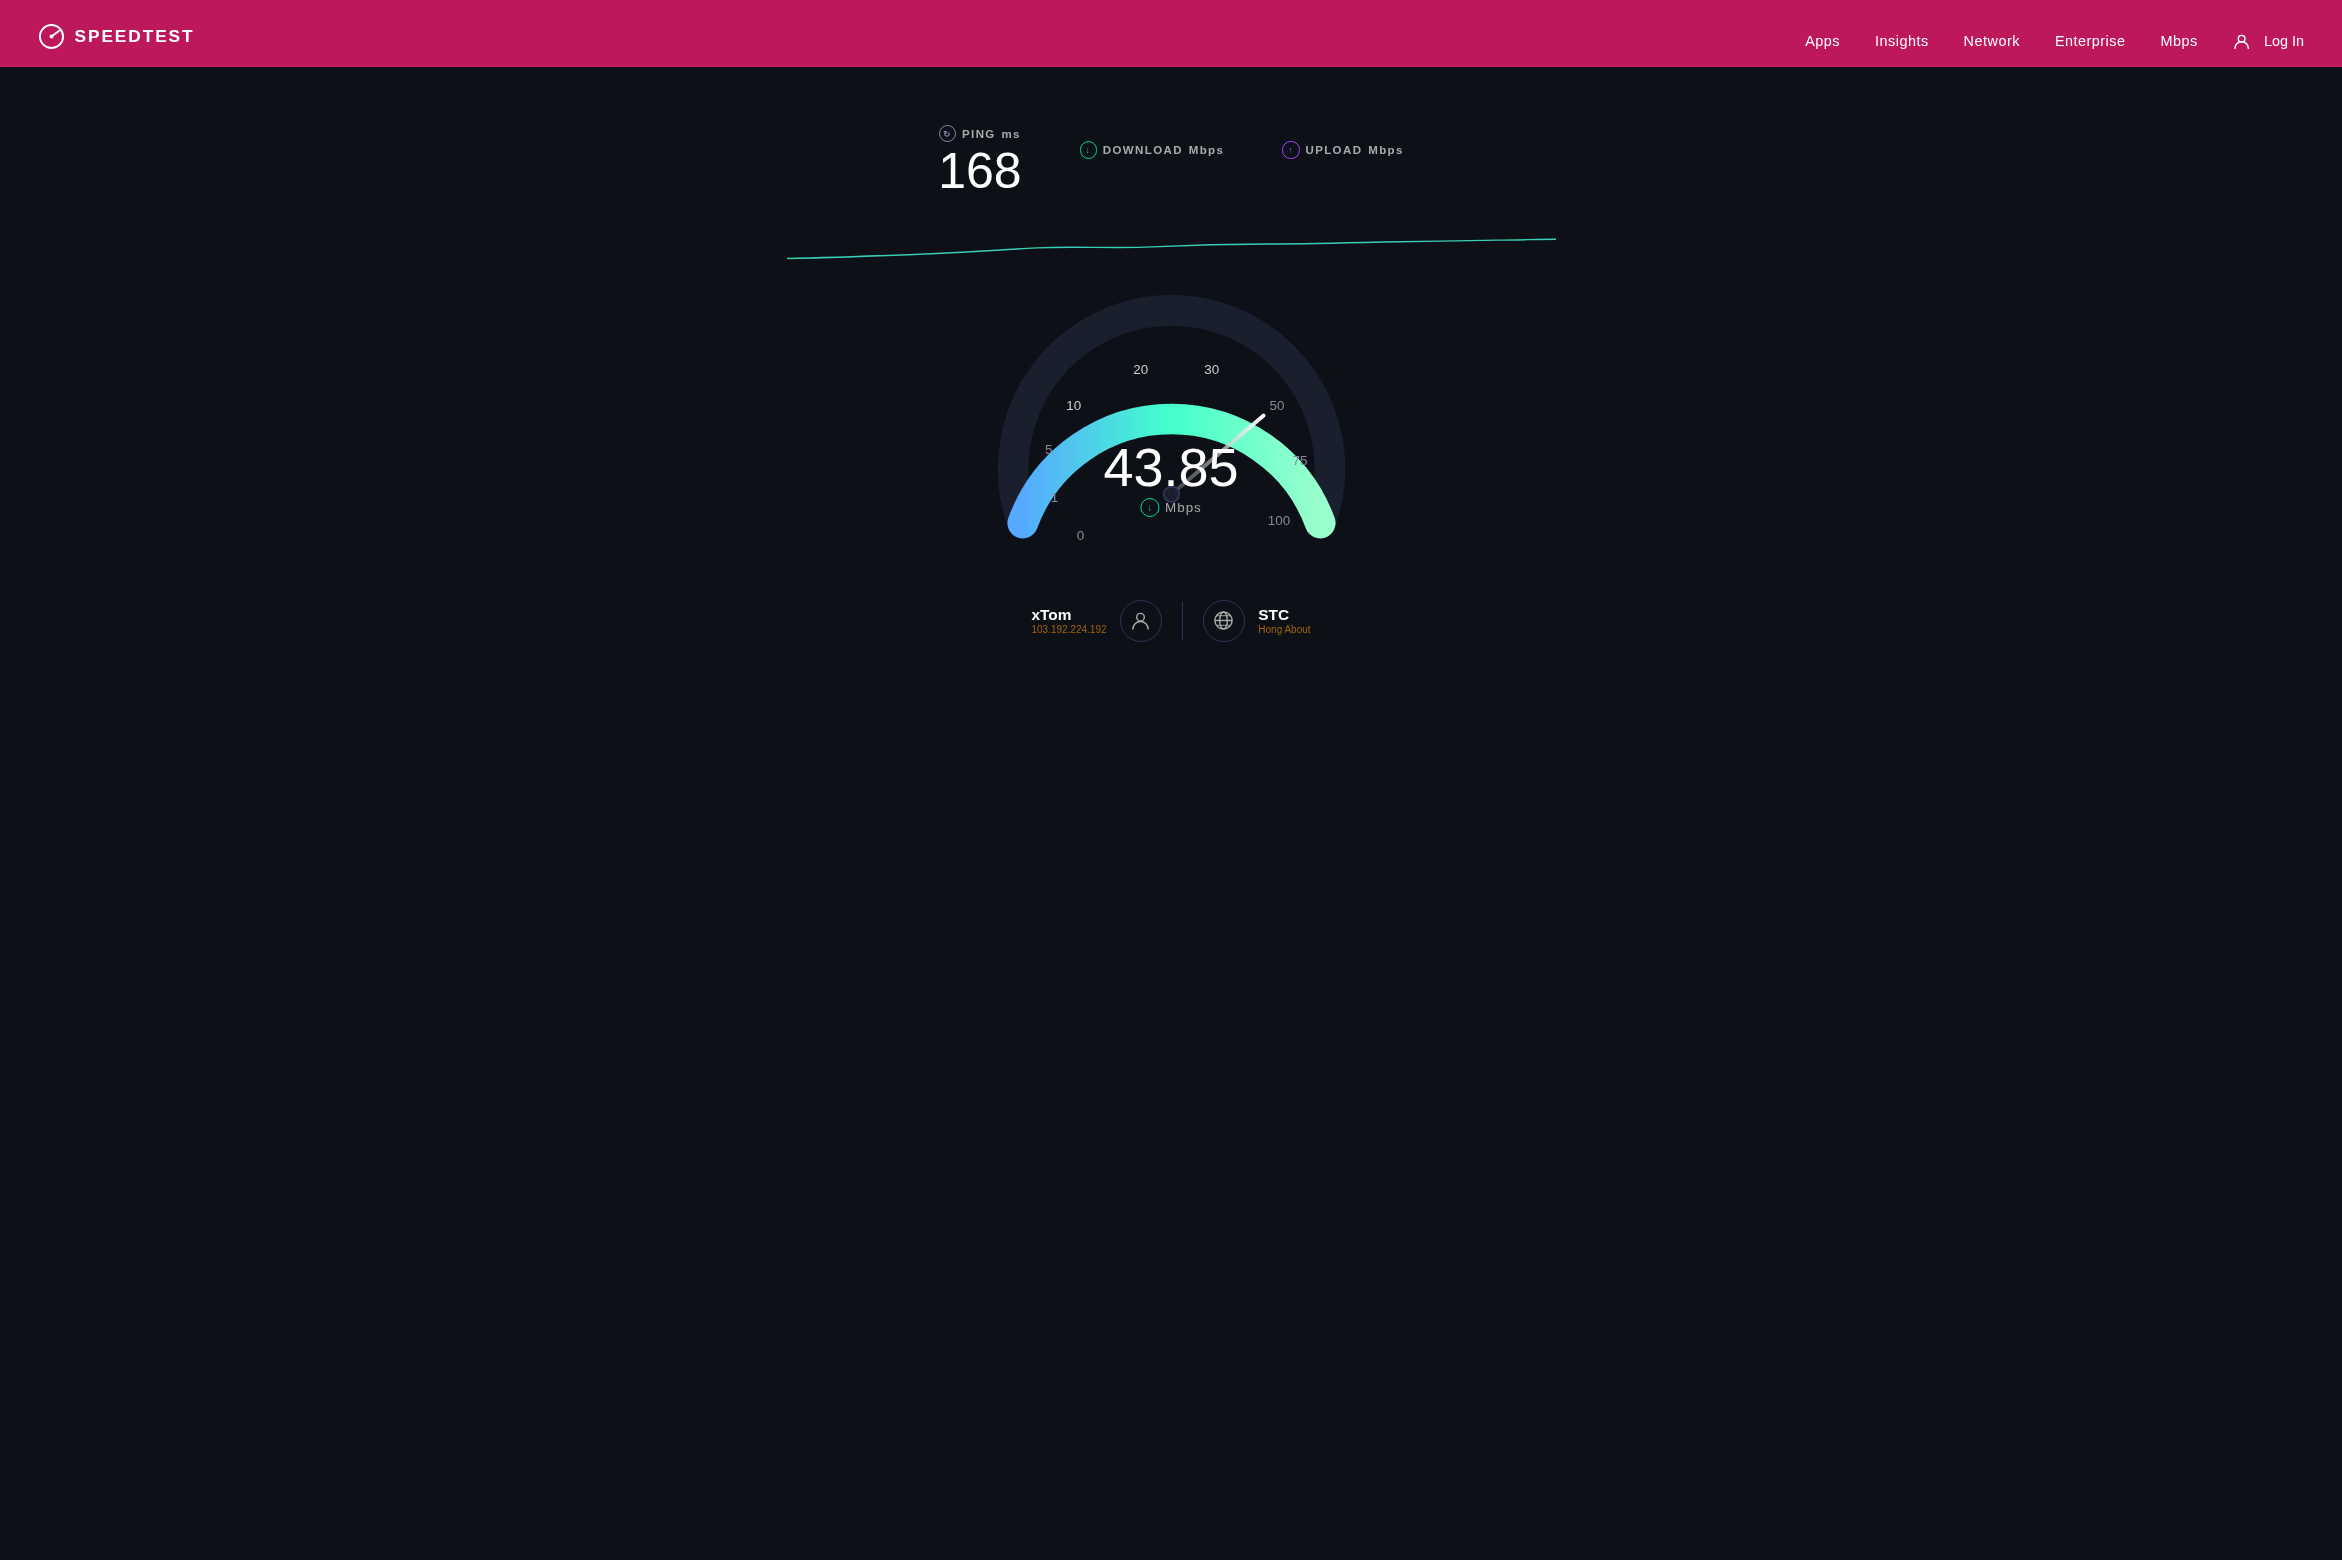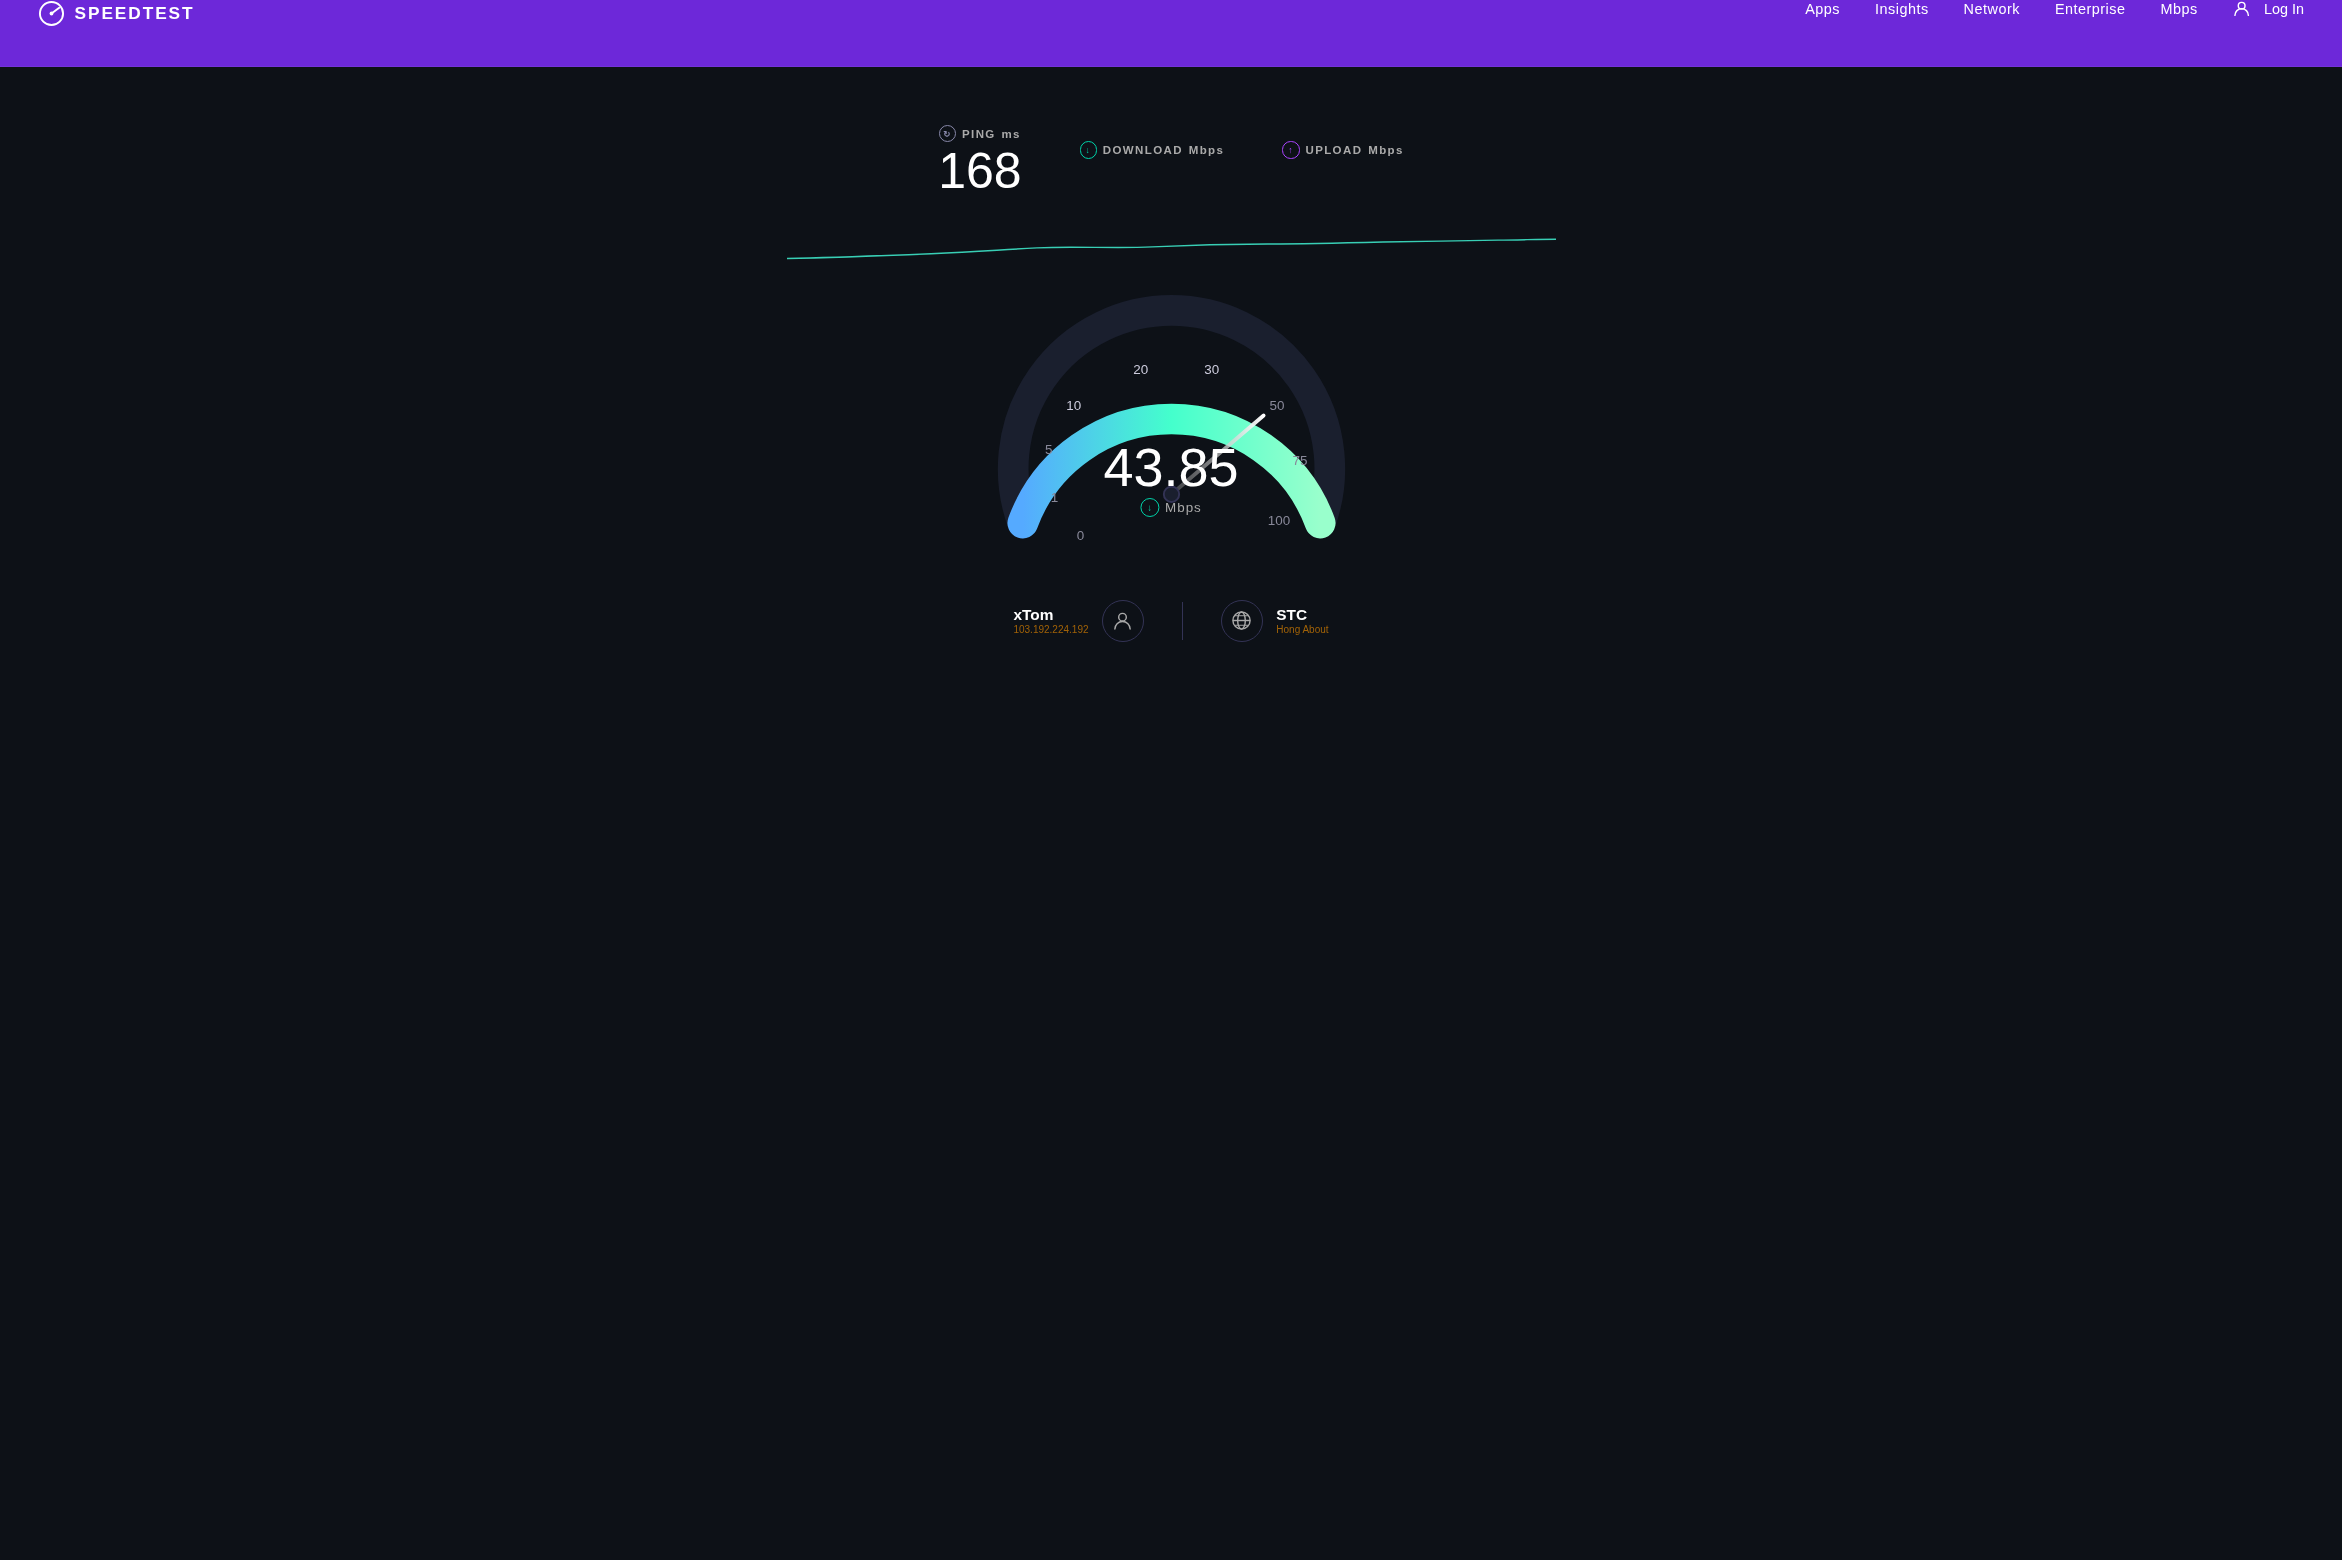--- a/index.html
+++ b/index.html
@@ -8,25 +8,25 @@
       background-color: #0d1117;
       color: #ffffff;
       font-family: 'Arial', sans-serif;
       min-height: 100vh;
       overflow-x: hidden;
     }
 
     
     nav {
       display: flex;
-      align-items: flex-start;
+      align-items: flex-end;
       justify-content: space-between;
-      padding: 0 38px;
+      padding: 16px 38px;
       height: 67px;
-      background-color: #6d28d9;
+      background-color: #be185d;
       border-bottom: 1px solid rgba(255,255,255,0.05);
     }
 
     .nav-logo {
       display: flex;
       align-items: center;
       gap: 9.6px;
       font-size: 17.3px;
       font-weight: 700;
       letter-spacing: 1.9px;
@@ -187,21 +187,21 @@
       align-items: center;
       justify-content: center;
       color: #00d4aa;
       font-size: 9.6px;
     }
 
     
     .info-row {
       display: flex;
       align-items: center;
-      gap: 38px;
+      gap: 20px;
       margin-top: 29px;
     }
 
     .info-item {
       display: flex;
       align-items: center;
       gap: 13.4px;
     }
 
     .info-icon {

